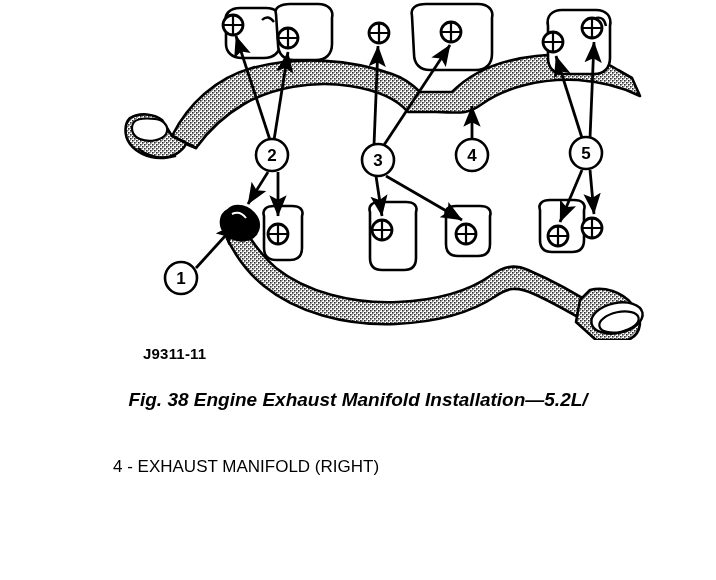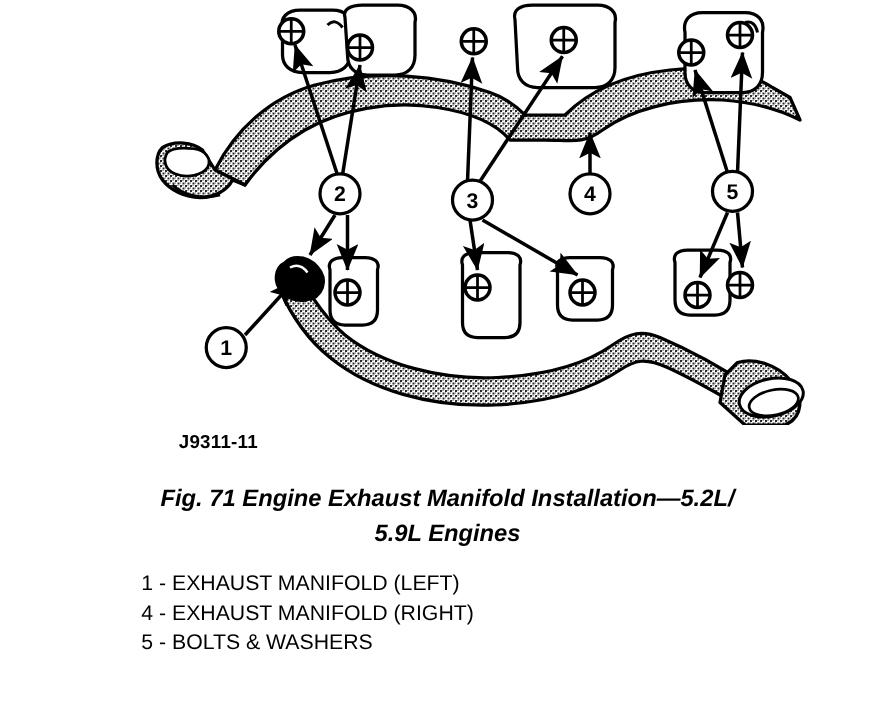--- a/index.html
+++ b/index.html
@@ -323,23 +323,20 @@
           <circle cx="586" cy="153" r="16" fill="#ffffff" stroke="#000000" stroke-width="2.6"></circle>
           <text x="586" y="159" fill="#000000">5</text>
         </g>
       </g>
     </svg>
   </div>
 
   <div id="drawing-number">J9311-11</div>
 
   <div id="caption">
-    <span class="cap-line">Fig. 71 Engine Exhaust Manifold Installation—5.2L/</span>
-    <span class="cap-line">5.9L Engines</span>
+    <span class="cap-line">Fig. 38 Engine Exhaust Manifold Installation—5.2L/</span>
   </div>
 
   <div id="legend">
-    <div class="legend-row">1 - EXHAUST MANIFOLD (LEFT)</div>
     <div class="legend-row">4 - EXHAUST MANIFOLD (RIGHT)</div>
-    <div class="legend-row">5 - BOLTS &amp; WASHERS</div>
   </div>
 
 </div>
 
 </body></html>

